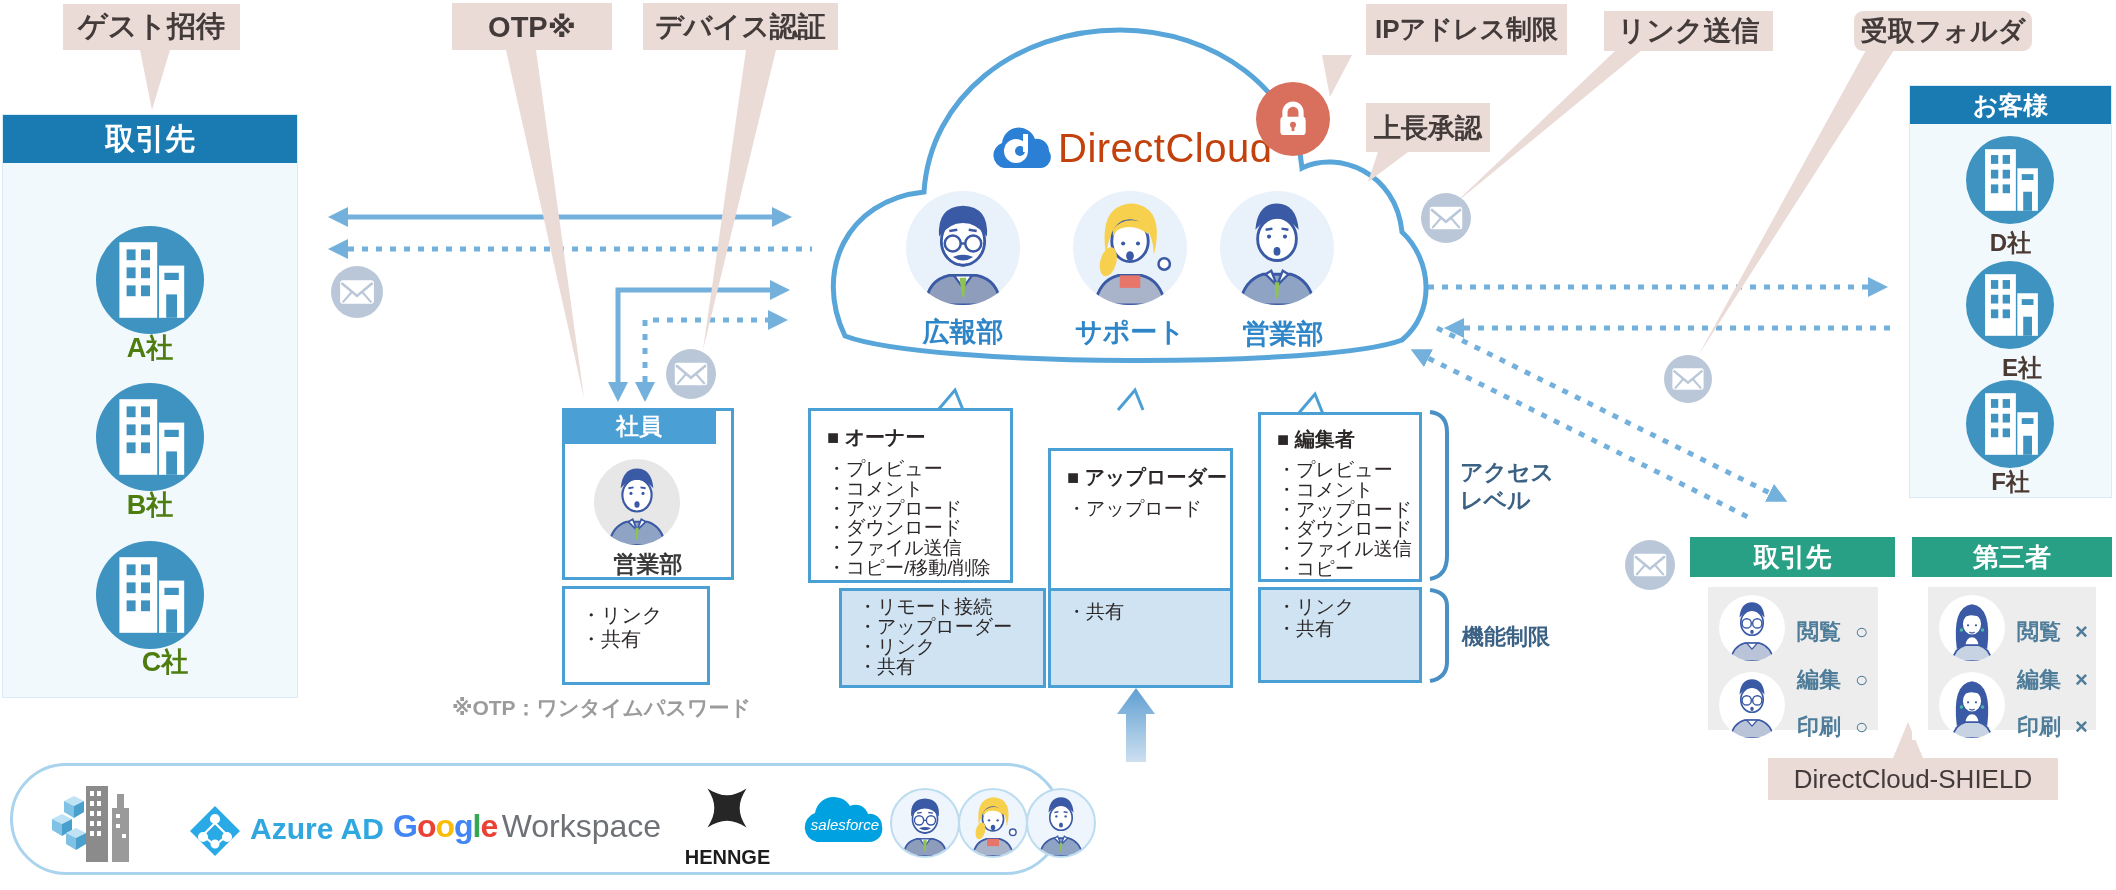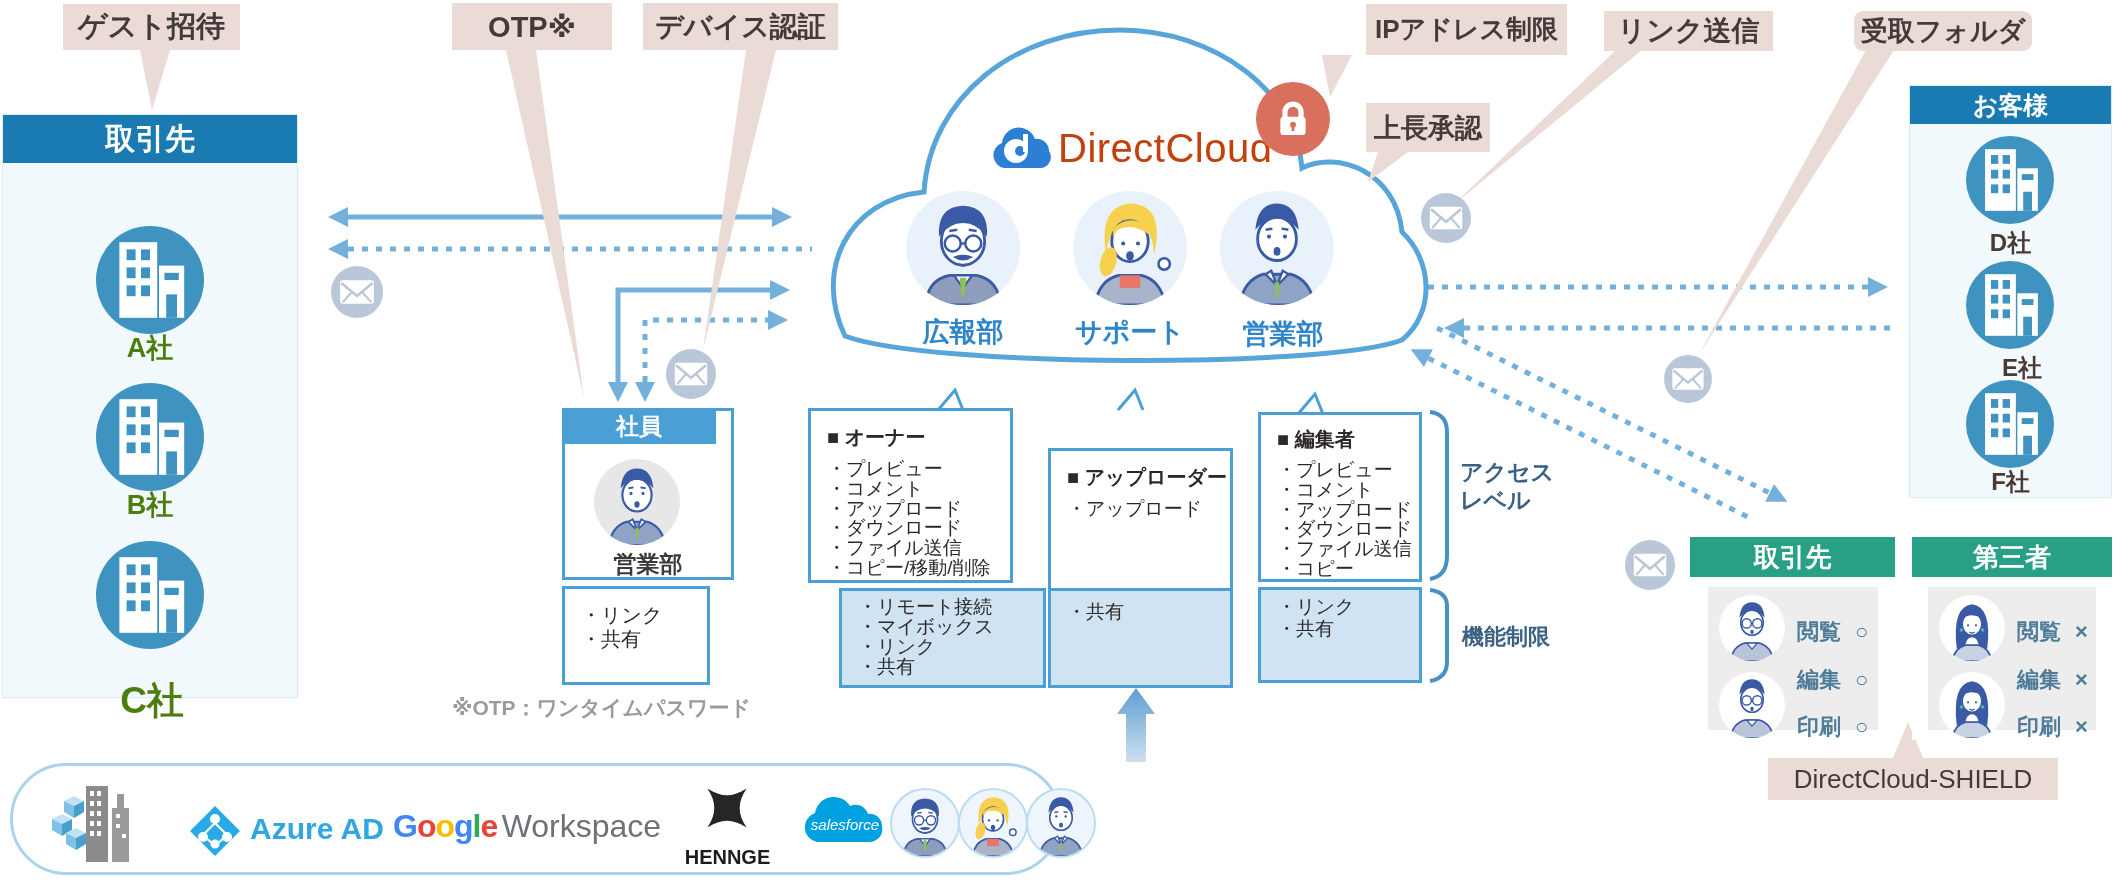--- a/index.html
+++ b/index.html
@@ -179,21 +179,21 @@
               <rect x="25" y="23" width="5" height="6"></rect>
               <rect x="17" y="33" width="5" height="6"></rect>
               <rect x="25" y="33" width="5" height="6"></rect>
               <rect x="38" y="26" width="8" height="4"></rect>
               <rect x="39" y="38" width="6" height="13"></rect>
             </g>
           </g>
         </svg>
       </span>
     </div>
-  <div class="abs clabel" style="left:4px;top:644px;width:296px;font-size:37px;margin-top:32px;">C社</div>
+  <div class="abs clabel" style="left:17px;top:644px;width:296px;font-size:27px;">C社</div>
 
   <div class="abs panel" style="left:1909px;top:85px;width:203px;height:413px;">
     <div class="panel-header" style="height:38px;font-size:25px;">
         <span>お客様</span>
       </div>
   </div>
   <div class="abs bcircle" style="left:1966px;top:136px;width:88px;height:88px;">
       <span style="display: inline-block;">
         <svg viewBox="0 0 60 60" style="width: 100%; height: 100%; display: block;">
           <g>
@@ -353,21 +353,21 @@
       <div class="permitem">・コメント</div>
       <div class="permitem">・アップロード</div>
       <div class="permitem">・ダウンロード</div>
       <div class="permitem">・ファイル送信</div>
       <div class="permitem">・コピー/移動/削除</div>
     </div>
   </div>
   <div class="abs bluebox funcbox" style="left:808px;top:588px;width:207px;height:100px;margin-left:31px;">
     <div style="padding-top:6px;">
       <div class="permitem" style="line-height:20px;">・リモート接続</div>
-      <div class="permitem" style="line-height:20px;">・マイボックス</div>
+      <div class="permitem" style="line-height:20px;">・アップローダー</div>
       <div class="permitem" style="line-height:20px;">・リンク</div>
       <div class="permitem" style="line-height:20px;">・共有</div>
     </div>
   </div>
 
   <div class="abs bluebox" style="left:1048px;top:408px;width:185px;height:175px;margin-top:40px;">
     <div class="boxtitle">■ アップローダー</div>
     <div style="margin-top:8px;">
       <div class="permitem">・アップロード</div>
     </div>

